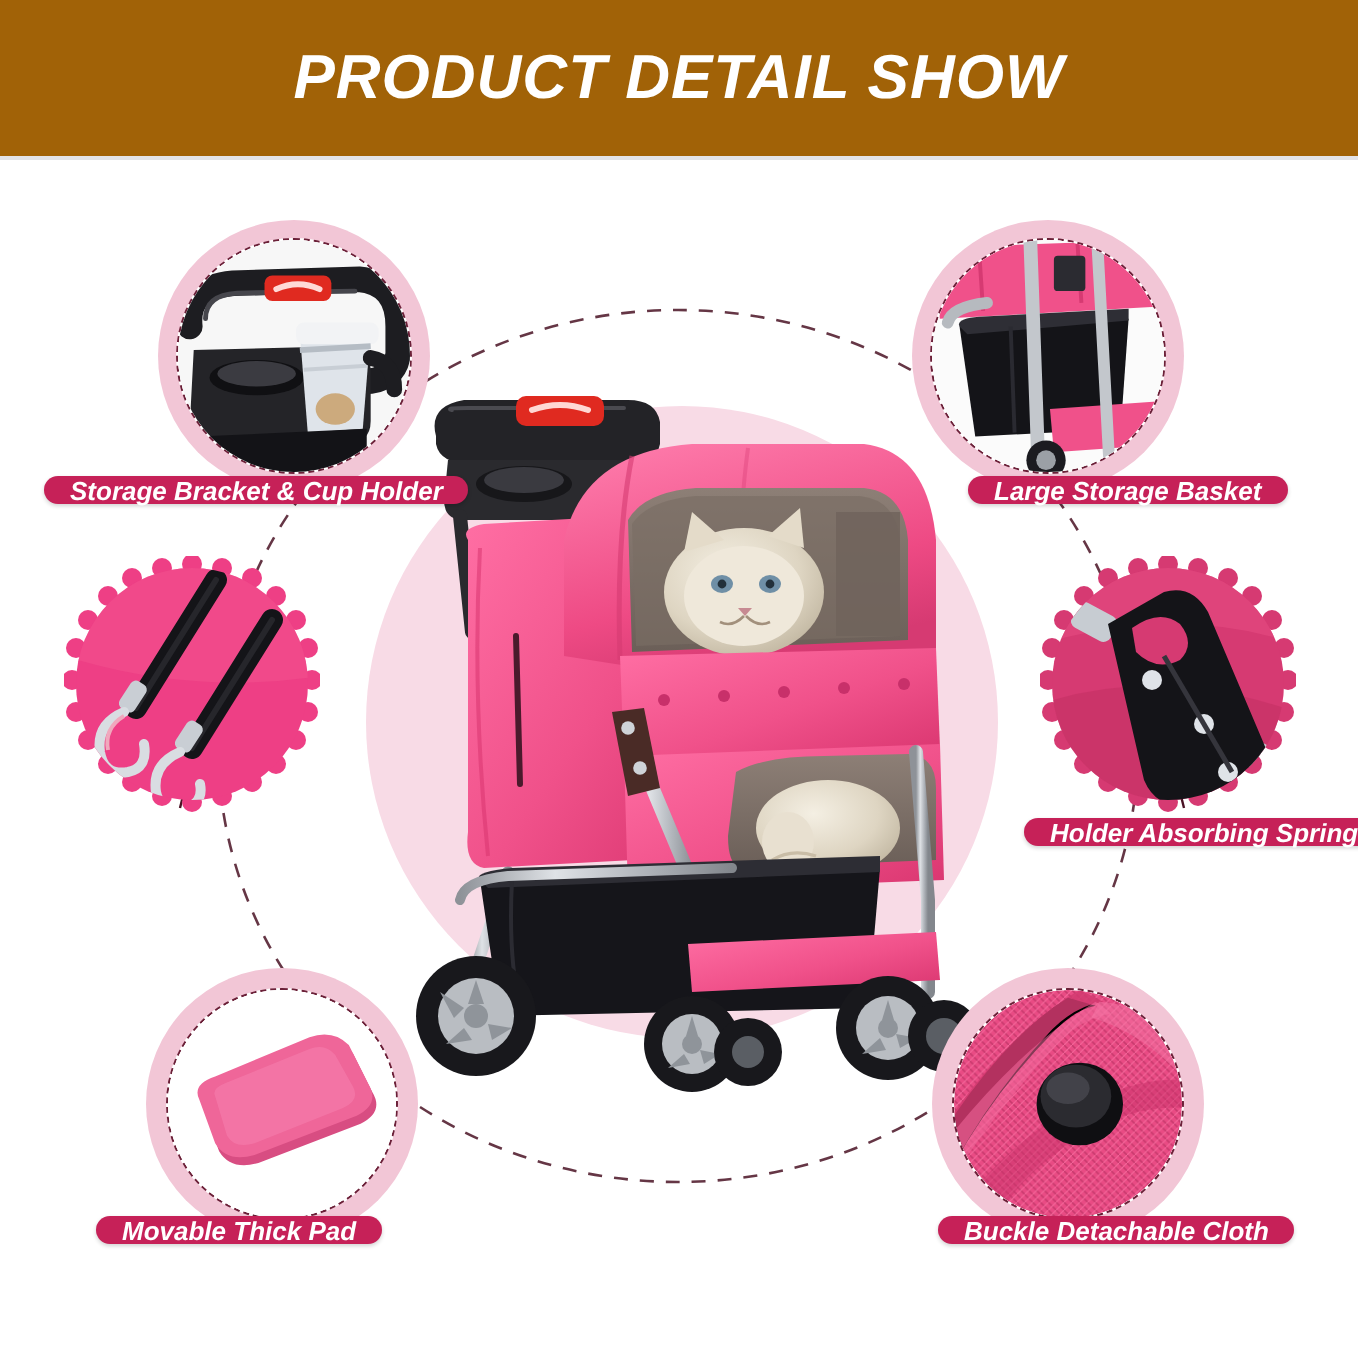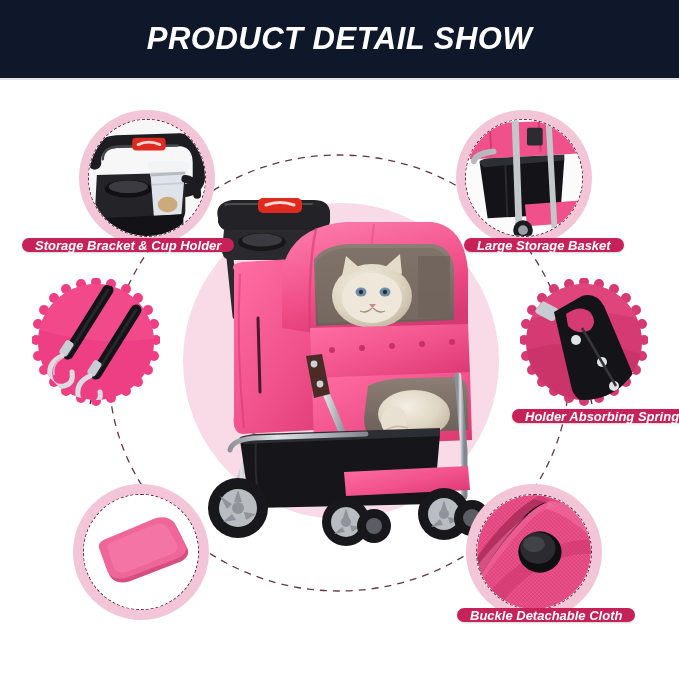--- a/index.html
+++ b/index.html
@@ -7,21 +7,21 @@
     width: 679px; height: 679px;
     background: #ffffff;
     font-family: "Liberation Sans", sans-serif;
     overflow: hidden;
   }
   #page { position: relative; width: 679px; height: 679px; background:#fff; }
 
   
   .header-banner {
     position: absolute; left: 0; top: 0; width: 679px; height: 78px;
-    background: #0f172a;
+    background: #a16207;
     display: flex; align-items: center; justify-content: center;
   }
   .header-title {
     color: #ffffff;
     font-size: 31px;
     font-weight: bold;
     font-style: italic;
     letter-spacing: 0.5px;
     white-space: nowrap;
     font-family: "Liberation Sans", sans-serif;
@@ -299,21 +299,21 @@
 
           <path d="M8 42 Q10 34 28 32" stroke="#b6babf" stroke-width="6" fill="none" stroke-linecap="round"></path>
           <path d="M50 0 L54 112" stroke="#c3c7cc" stroke-width="7" fill="none" stroke-linecap="round"></path>
           <path d="M84 0 L90 110" stroke="#c3c7cc" stroke-width="6" fill="none" stroke-linecap="round"></path>
 
           <circle cx="58" cy="112" r="10" fill="#1b1b20"></circle>
           <circle cx="58" cy="112" r="5" fill="#9ba0a6"></circle>
         </svg>
       </div>
     </div>
-    <div class="pill" style="left:464px; top:160px;">
+    <div class="pill" style="left:484px; top:160px;">
       <span>Large Storage Basket</span>
     </div>
 
     <div class="scallop-wrap" style="left:32px; top:200px; width:128px; height:128px;">
       <svg class="scallop-svg" width="128" height="128" viewBox="0 0 128 128">
         <defs>
           <clipPath id="clipSafety">
               <circle cx="64" cy="64" r="58"></circle>
             </clipPath>
         </defs>
@@ -426,20 +426,23 @@
       <div class="ring-inner" style="left:10px; top:10px; width:116px; height:116px;">
         <svg class="ring-photo" viewBox="0 0 116 116">
           <rect width="116" height="116" fill="#ffffff"></rect>
 
           <path d="M18 60 Q14 52 26 48 L74 28 Q86 24 94 32 L104 52 Q110 62 98 68 L46 88 Q32 92 26 82 Z" fill="#d84d82"></path>
           <path d="M16 56 Q12 48 24 44 L72 24 Q84 20 92 28 L102 48 Q108 58 96 64 L44 84 Q30 88 24 78 Z" fill="#ef6699"></path>
           <path d="M24 54 Q22 50 30 47 L72 30 Q80 27 85 33 L94 49 Q98 56 89 60 L44 78 Q34 81 30 74 Z" fill="#f47aa9" opacity="0.75"></path>
         </svg>
       </div>
     </div>
+    <div class="pill" style="left:48px; top:530px;">
+      <span>Movable Thick Pad</span>
+    </div>
 
     <div class="ring-circle" style="left:466px; top:406px; width:136px; height:136px;">
       <div class="ring-inner" style="left:10px; top:10px; width:116px; height:116px;">
         <svg class="ring-photo" viewBox="0 0 116 116">
           <defs>
             <pattern id="meshPat" width="4" height="4" patternUnits="userSpaceOnUse">
               <rect width="4" height="4" fill="#e94b84"></rect>
               <path d="M0 0 L4 4" stroke="#c93a6e" stroke-width="0.8"></path>
               <path d="M4 0 L0 4" stroke="#f4679a" stroke-width="0.6"></path>
             </pattern>
@@ -458,18 +461,18 @@
 
             <path d="M70 14 Q96 22 116 44 L116 20 Q96 8 74 6 Z" fill="#f77aa8" opacity="0.45"></path>
 
             <ellipse cx="64" cy="58" rx="22" ry="21" fill="#0f0f12"></ellipse>
             <ellipse cx="62" cy="54" rx="18" ry="16" fill="#2b2b30"></ellipse>
             <ellipse cx="58" cy="50" rx="11" ry="8" fill="#46464d" opacity="0.85"></ellipse>
           </g>
         </svg>
       </div>
     </div>
-    <div class="pill" style="left:457px; top:530px;">
+    <div class="pill" style="left:469px; top:530px;">
       <span>Buckle Detachable Cloth</span>
     </div>
 
   </div>
 </div>
 
 </body></html>

